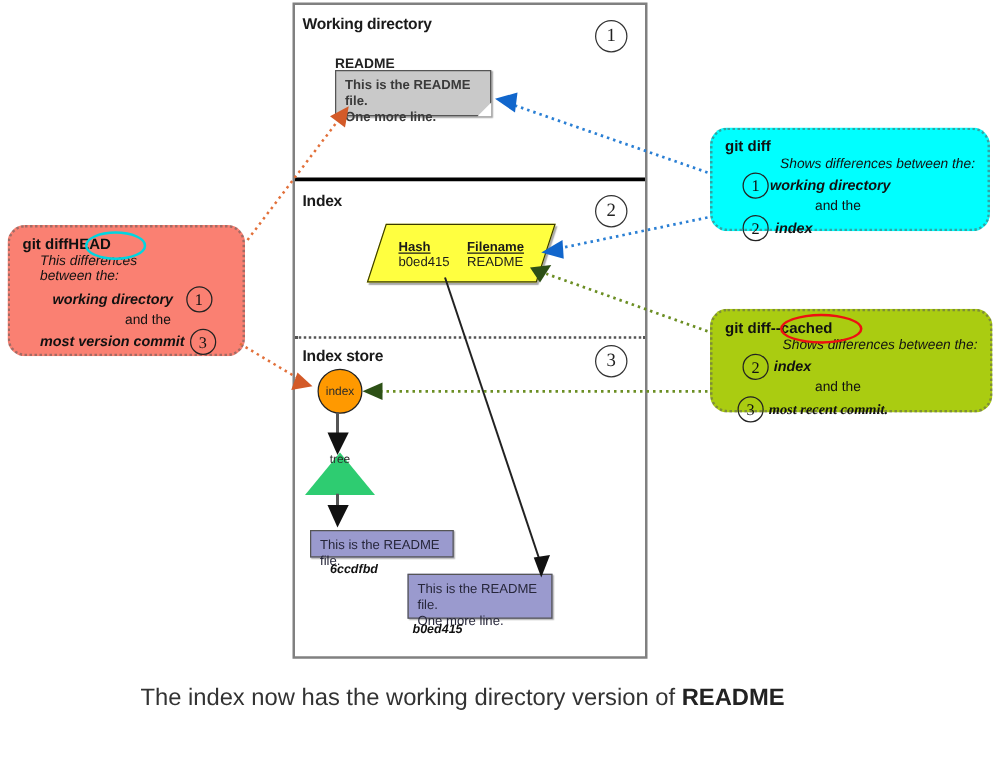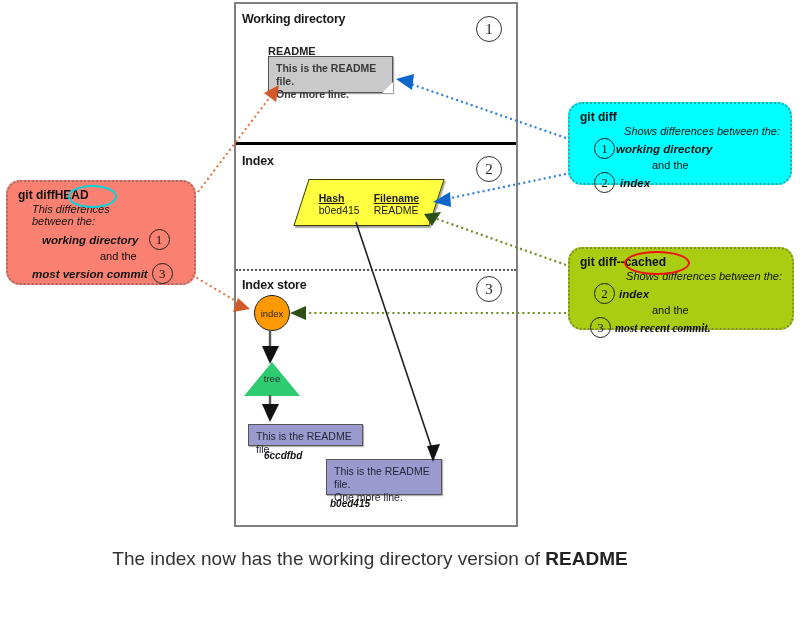--- a/index.html
+++ b/index.html
@@ -130,21 +130,21 @@
     box-sizing: border-box;
     display: flex;
     align-items: center;
     justify-content: center;
     font-size: 9.5px;
     color: #2a2a2a;
   }
   #tree-node {
     width: 56px; height: 34px;
     display: flex;
-    align-items: center;
+    align-items: flex-start;
     justify-content: center;
   }
   #tree-node .tri {
     position: absolute;
     left: 0; top: 0;
     width: 0; height: 0;
     border-left: 28px solid transparent;
     border-right: 28px solid transparent;
     border-bottom: 34px solid #2ecc71;
   }

